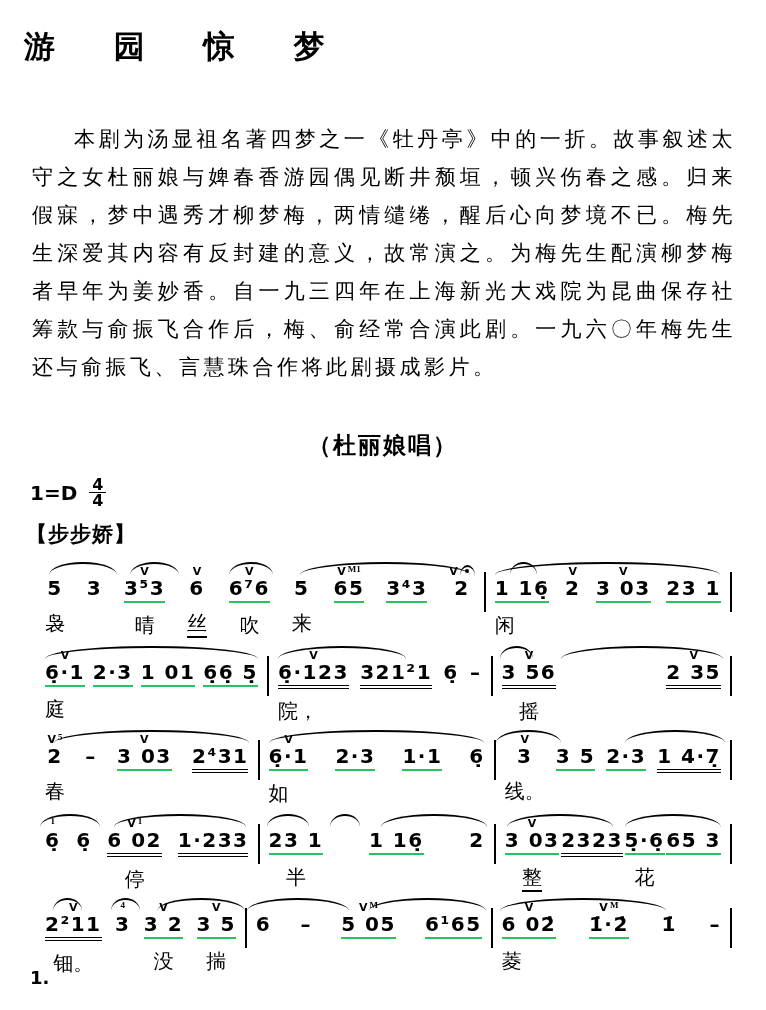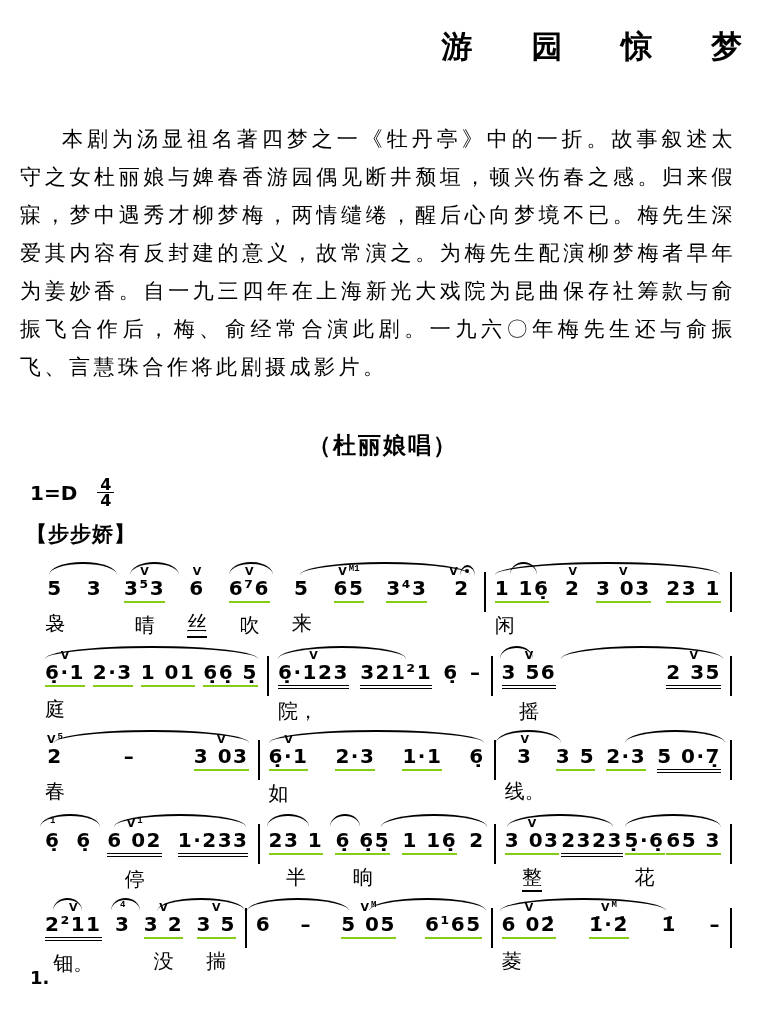--- a/index.html
+++ b/index.html
@@ -2,54 +2,54 @@
 <html><head>
 <meta charset="utf-8">
 <style>
   html,body{margin:0;padding:0;}
   body{
     width:766px;height:1010px;background:#ffffff;color:#000;
     font-family:"DejaVu Serif", serif;
     position:relative;overflow:hidden;
   }
   .title{
-    margin:26px 0 0 0;text-align:right;font-size:31px;font-weight:bold;
+    margin:26px 0 0 0;text-align:left;font-size:31px;font-weight:bold;
     letter-spacing:24px;text-indent:24px;
   }
   .intro{
-    margin:52px 30px 0 20px;font-size:21px;line-height:38px;
+    margin:52px 30px 0 32px;font-size:21px;line-height:38px;
     letter-spacing:3.5px;text-align:justify;text-indent:2em;
   }
   .singer{
     margin-top:44px;text-align:center;font-size:23px;font-weight:bold;letter-spacing:2px;
   }
   .keyrow{
-    margin:16px 0 0 30px;display:flex;align-items:center;gap:20px;
+    margin:16px 0 0 30px;display:flex;align-items:center;gap:12px;
     font-family:"DejaVu Sans", sans-serif;font-weight:bold;font-size:20px;
   }
   .ts{display:inline-flex;flex-direction:column;text-align:center;font-size:16px;line-height:15px;}
   .ts .tnum{padding:0 3px;}
   .ts .tnum:first-child{border-bottom:1.5px solid #000;}
   .qupai{margin:12px 0 2px 26px;font-weight:bold;font-size:21px;letter-spacing:1px;}
   .score{margin:8px 34px 0 36px;}
   .system{position:relative;display:flex;height:84px;}
   .measure{
     position:relative;box-sizing:border-box;height:100%;padding:0 9px;
     display:flex;justify-content:space-between;flex-basis:0;
   }
   .barline{flex:none;width:2px;background:#000;height:40px;margin-top:16px;}
   .cell{display:flex;flex-direction:column;align-items:center;position:relative;z-index:2;}
   .top{height:21px;display:flex;align-items:flex-end;gap:2px;}
   .v{font-family:"DejaVu Sans", sans-serif;font-weight:bold;font-size:11px;line-height:11px;}
-  .orn{font-family:Liberation Mono, monospace;font-weight:bold;font-size:9px;line-height:9px;transform:translateY(-3px);}
+  .orn{font-family:Liberation Serif, serif;font-weight:bold;font-size:9px;line-height:9px;transform:translateY(-3px);}
   .note{
     font-family:"DejaVu Sans", sans-serif;font-weight:bold;font-size:20px;line-height:23px;
     height:24px;letter-spacing:1.5px;white-space:pre;
   }
-  .u1{border-bottom:2px solid #84cc16;}
+  .u1{border-bottom:2px solid #22c55e;}
   .u2{border-bottom:4px double #000;}
   .lyr{font-size:20px;margin-top:9px;height:26px;line-height:26px;min-width:6px;}
   .lyrU{border-bottom:2px solid #000;}
   .lyr.left{align-self:flex-start;}
   .arc{
     position:absolute;top:6px;height:11px;z-index:1;
     border-top:2px solid #000;
     border-radius:50% 50% 0 0 / 100% 100% 0 0;
   }
   .fm{
@@ -268,20 +268,25 @@
             <div class="note">–</div>
             <div class="lyr"></div>
           </div>
           <div class="cell">
             <div class="top">
               <div class="v">V</div>
             </div>
             <div class="note u1">3 03</div>
             <div class="lyr"></div>
           </div>
+          <div class="cell">
+            <div class="top"></div>
+            <div class="note u2">2⁴31</div>
+            <div class="lyr"></div>
+          </div>
         </div>
         <div class="barline"></div>
         <div class="measure" style="flex-grow: 34;">
           <div class="arc" style="left: 4%; width: 92%;"></div>
           <div class="cell">
             <div class="top">
               <div class="v">V</div>
             </div>
             <div class="note u1">6̣·1</div>
             <div class="lyr left">如</div>
@@ -318,21 +323,21 @@
             <div class="note u1">3 5</div>
             <div class="lyr"></div>
           </div>
           <div class="cell">
             <div class="top"></div>
             <div class="note u1">2·3</div>
             <div class="lyr"></div>
           </div>
           <div class="cell">
             <div class="top"></div>
-            <div class="note u2">5 0·7̣</div>
+            <div class="note u2">1 4·7̣</div>
             <div class="lyr"></div>
           </div>
         </div>
         <div class="barline"></div>
       </div>
       <div class="system">
         <div class="measure" style="flex-grow: 32;">
           <div class="arc" style="left: 2%; width: 27%;"></div>
           <div class="arc" style="left: 35%; width: 60%;"></div>
           <div class="cell">
@@ -363,25 +368,20 @@
         </div>
         <div class="barline"></div>
         <div class="measure" style="flex-grow: 34;">
           <div class="arc" style="left: 3%; width: 18%;"></div>
           <div class="arc" style="left: 30%; width: 13%;"></div>
           <div class="arc" style="left: 52%; width: 45%;"></div>
           <div class="cell">
             <div class="top"></div>
             <div class="note u1">23 1</div>
             <div class="lyr">半</div>
-          </div>
-          <div class="cell">
-            <div class="top"></div>
-            <div class="note u1">6̣ 6̣5̣</div>
-            <div class="lyr">晌</div>
           </div>
           <div class="cell">
             <div class="top"></div>
             <div class="note u1">1 16̣</div>
             <div class="lyr"></div>
           </div>
           <div class="cell">
             <div class="top"></div>
             <div class="note">2</div>
             <div class="lyr"></div>

